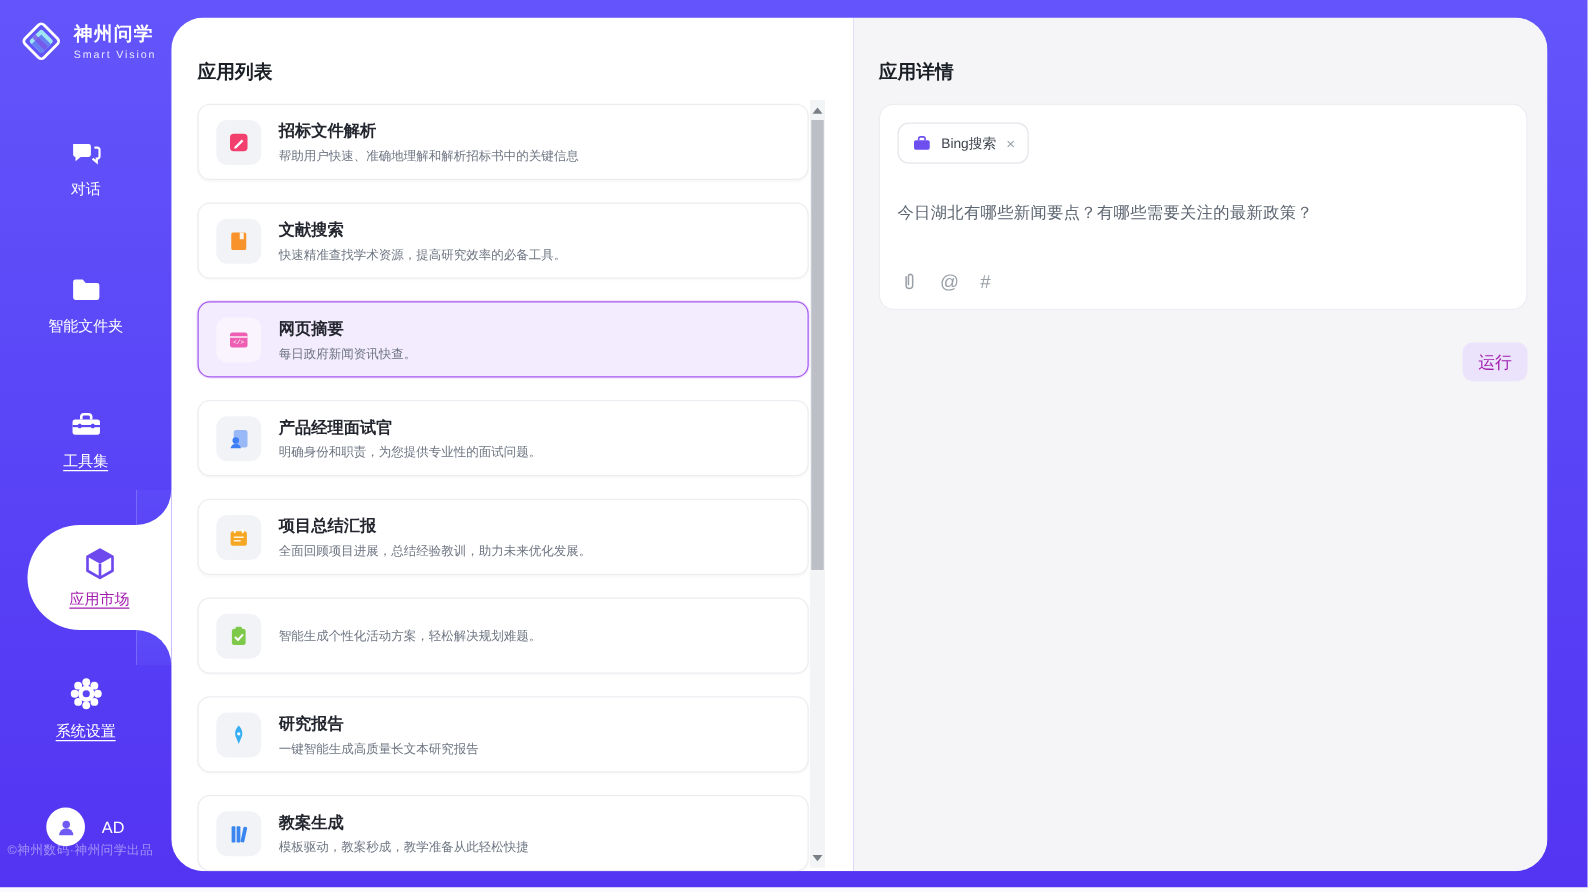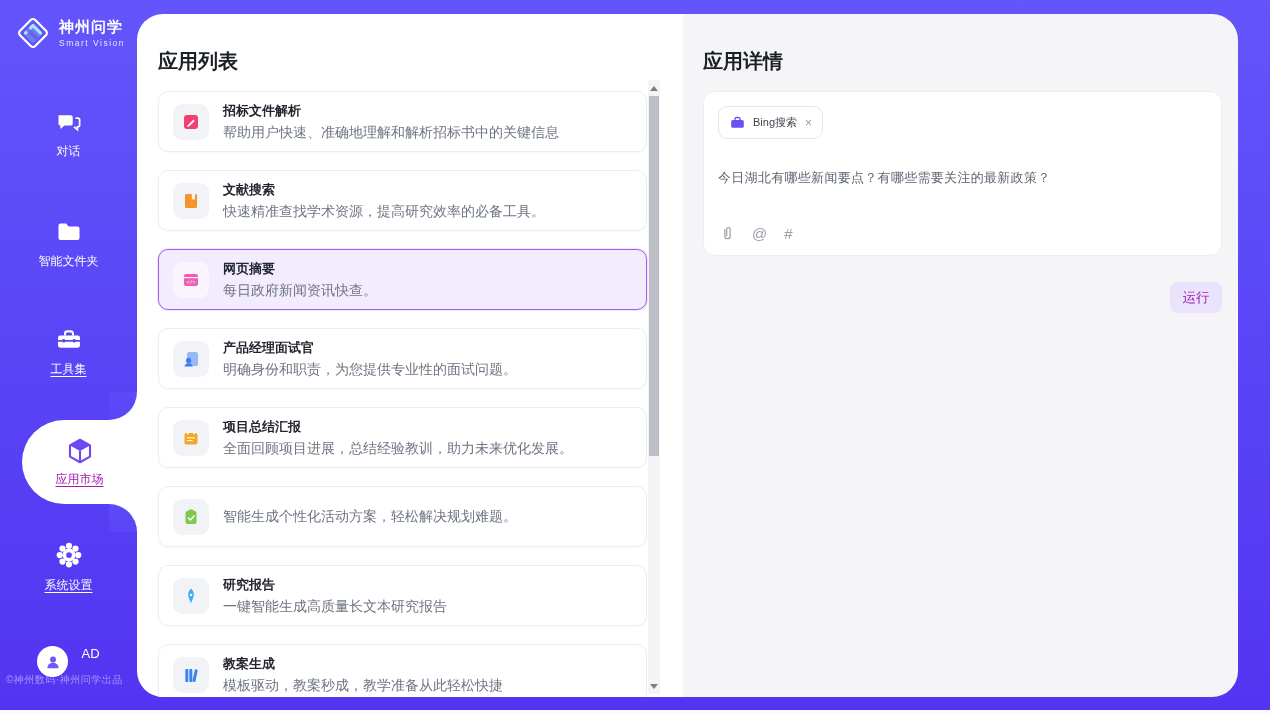--- a/index.html
+++ b/index.html
@@ -22,40 +22,40 @@
   .bubble { position:absolute; left:22px; top:420px; width:115px; height:84px; background:#ffffff;
             border-radius:42px 0 0 42px; display:flex; flex-direction:column; align-items:center; justify-content:center; gap:5px; cursor:pointer; }
   .bubble .nav-label { color:#a21caf; text-decoration:underline; text-underline-offset:3px; }
   .curve { position:absolute; left:109px; width:28px; height:28px; background:#ffffff; }
   .curve-top { top:392px; }
   .curve-bottom { top:504px; }
   .curve .inner { width:100%; height:100%; background:linear-gradient(180deg,#5c4af8,#5a45f6); }
   .curve-top .inner { border-bottom-right-radius:28px; }
   .curve-bottom .inner { border-top-right-radius:28px; }
 
-  .user-row { position:absolute; left:0; top:646px; width:137px; display:flex; justify-content:center; gap:13px; }
+  .user-row { position:absolute; left:0; top:646px; width:137px; display:flex; align-items:center; justify-content:center; gap:13px; }
   .avatar { width:31px; height:31px; border-radius:50%; background:#ffffff; display:flex; align-items:center; justify-content:center; }
   .user-name { color:#ffffff; font-size:13px; }
   .copyright { position:absolute; left:6px; top:673px; width:131px; color:rgba(255,255,255,0.45); font-size:10px; letter-spacing:.5px; }
 
   
   .content { position:absolute; left:137px; top:14px; width:1101px; height:683px; border-radius:26px; overflow:hidden; display:flex; }
   .list-panel { width:546px; background:#ffffff; position:relative; padding:34px 0 0 21px; }
   .detail-panel { flex:1; background:#f5f5f7; position:relative; padding:34px 16px 0 20px; }
 
-  .panel-title { font-size:20px; font-weight:bold; color:#1b1f26; margin-bottom:16px; }
+  .panel-title { font-size:15px; font-weight:bold; color:#1b1f26; margin-bottom:16px; }
 
   
   .cards { display:flex; flex-direction:column; gap:18px; width:489px; }
   .card { height:61px; border:1px solid #ecedf1; border-radius:10px; background:#ffffff; display:flex; align-items:center; padding:0 14px; gap:14px; cursor:pointer; box-shadow:0 1px 2px rgba(30,30,60,0.03); }
   .card.selected { background:#f3ebfe; border:1px solid #a55bf0; box-shadow:0 0 0 1px rgba(165,91,240,0.15); }
   .tile { width:36px; height:36px; border-radius:9px; background:#f2f3f6; display:flex; align-items:center; justify-content:center; flex:none; }
   .card.selected .tile { background:#faf4fe; }
   .card-title { font-size:13px; font-weight:bold; color:#23262e; margin-bottom:4px; }
-  .card-desc { font-size:14px; color:#6e7582; }
+  .card-desc { font-size:10px; color:#6e7582; }
 
   
   .scrollbar { position:absolute; right:23px; top:66px; width:12px; height:614px; background:#f3f4f5; }
   .scroll-arrow { position:absolute; left:0; width:12px; height:12px; display:flex; align-items:center; justify-content:center; }
   .scroll-arrow.up { top:2px; } .scroll-arrow.down { bottom:2px; }
   .tri-up { width:0; height:0; border-left:4px solid transparent; border-right:4px solid transparent; border-bottom:5px solid #7a7f87; }
   .tri-down { width:0; height:0; border-left:4px solid transparent; border-right:4px solid transparent; border-top:5px solid #7a7f87; }
   .scroll-thumb { position:absolute; left:1px; top:16px; width:10px; height:360px; background:#bcbfc6; }
 
   

